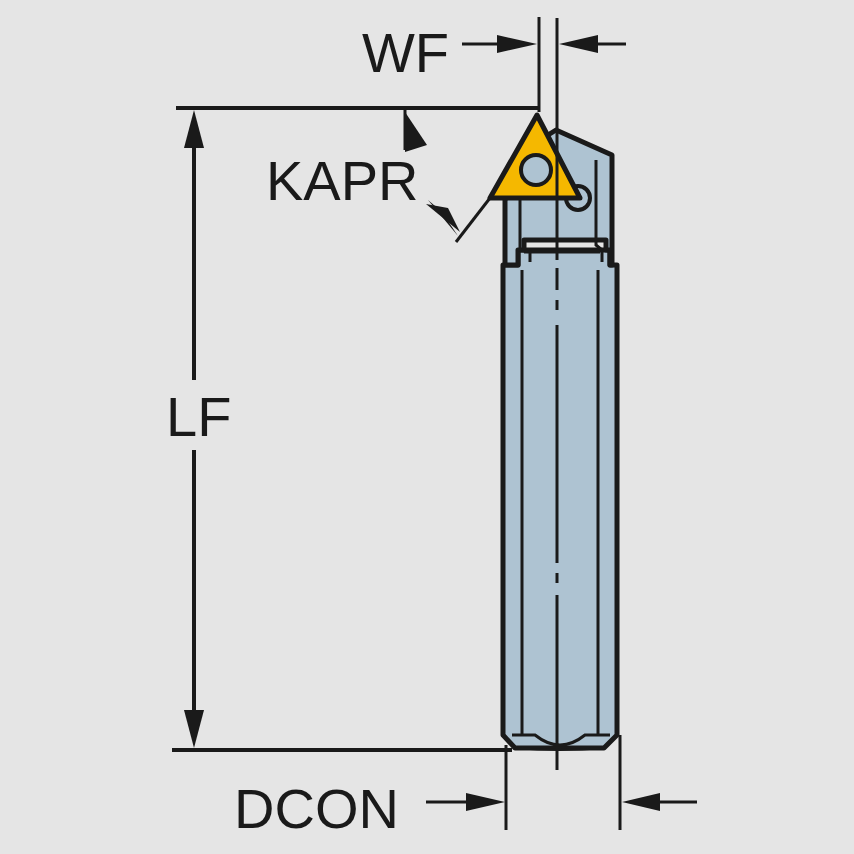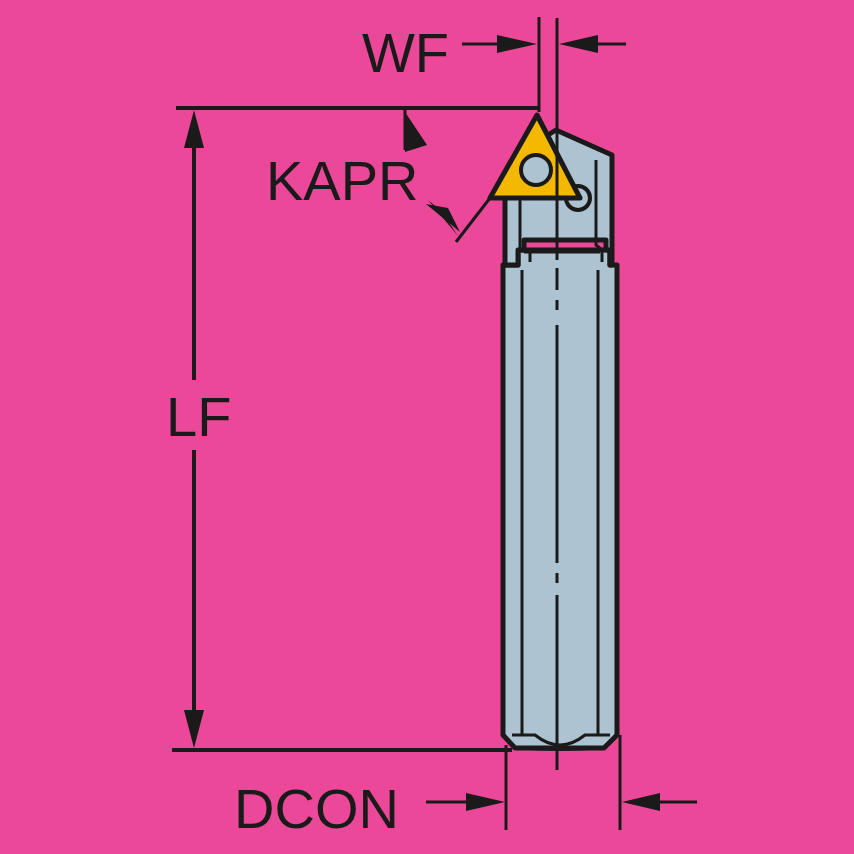--- a/index.html
+++ b/index.html
@@ -4,21 +4,21 @@
   <style>
     html, body {
       margin: 0;
       padding: 0;
       background: #ffffff;
     }
     .canvas {
       position: relative;
       width: 854px;
       height: 854px;
-      background: #ec4899;
+      background: #e5e5e5;
       overflow: hidden;
     }
     svg.drawing {
       position: absolute;
       left: 0;
       top: 0;
       width: 854px;
       height: 854px;
     }
     .dim-label {

